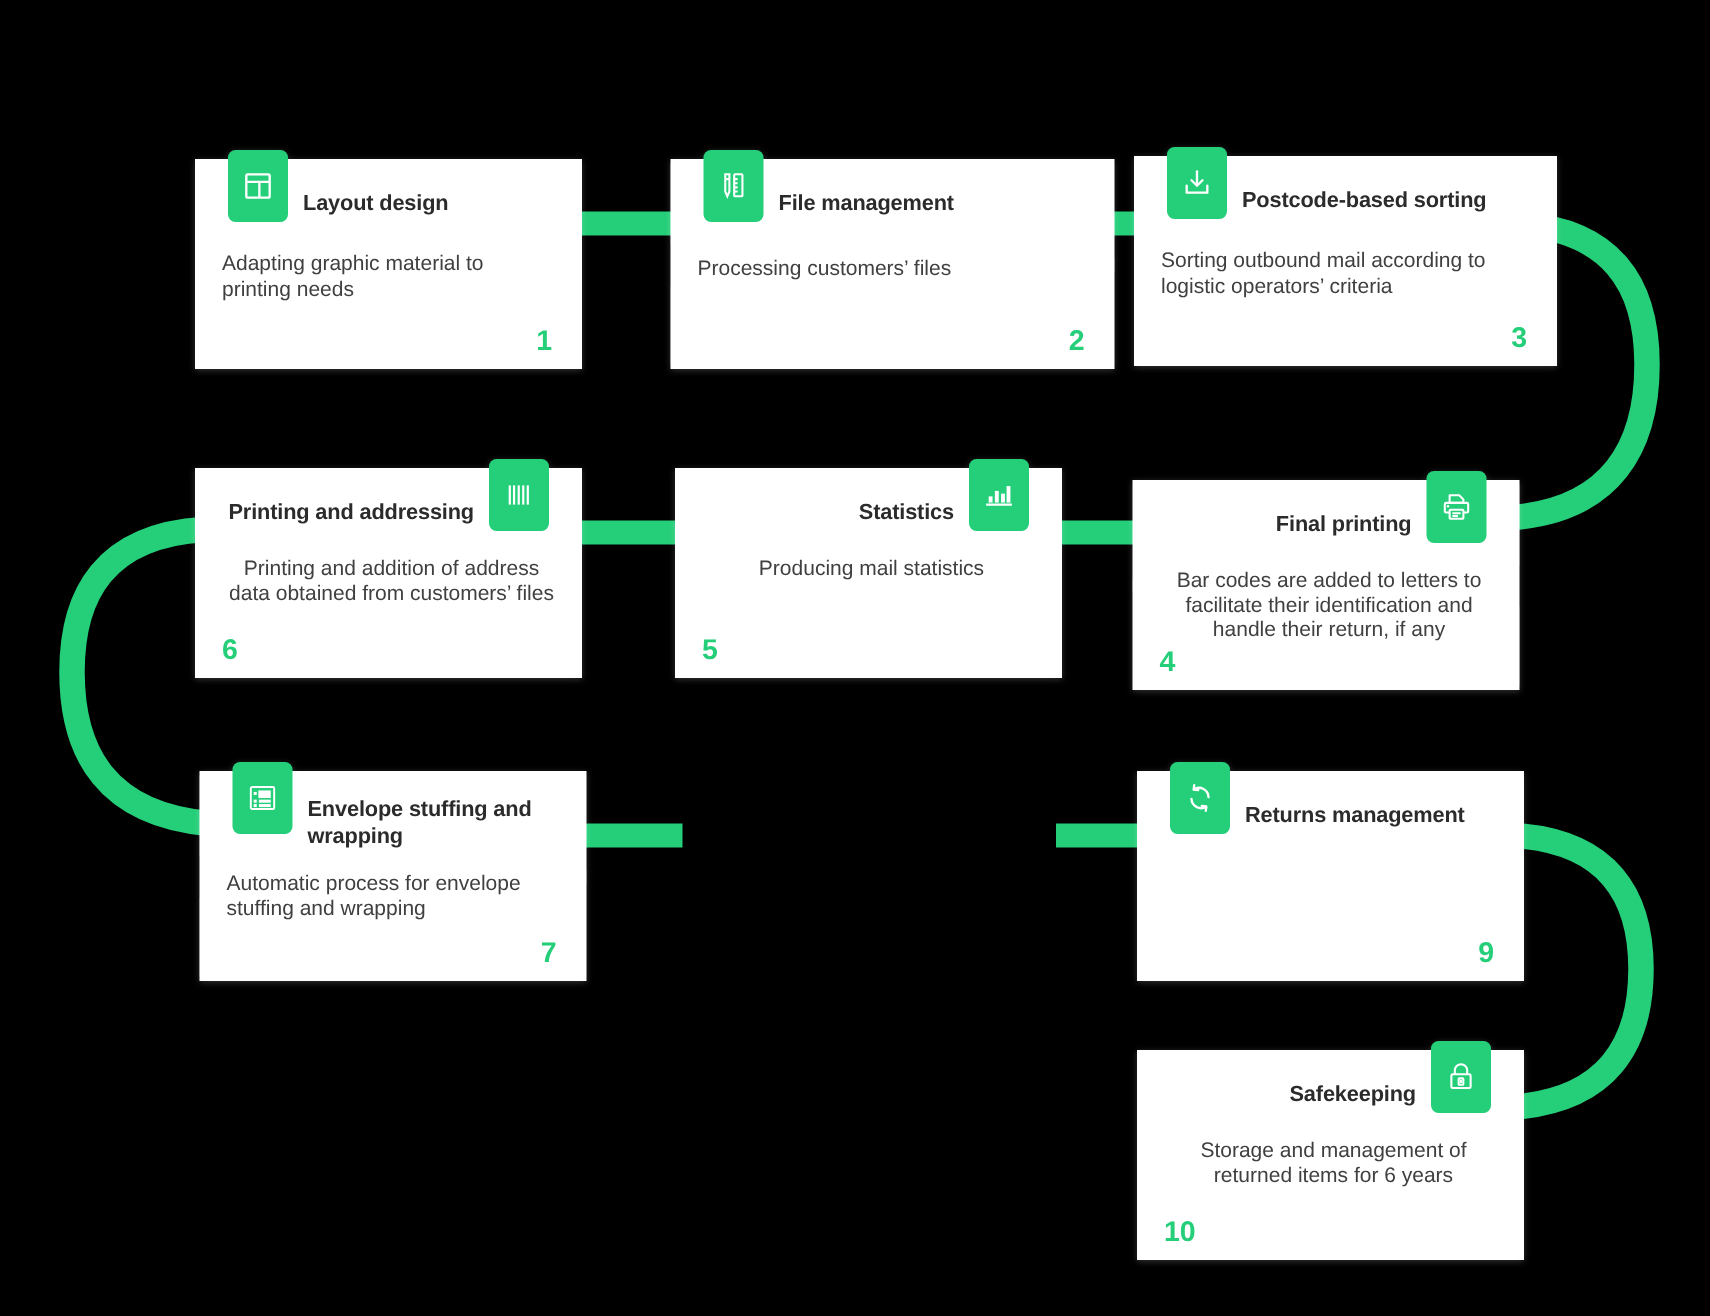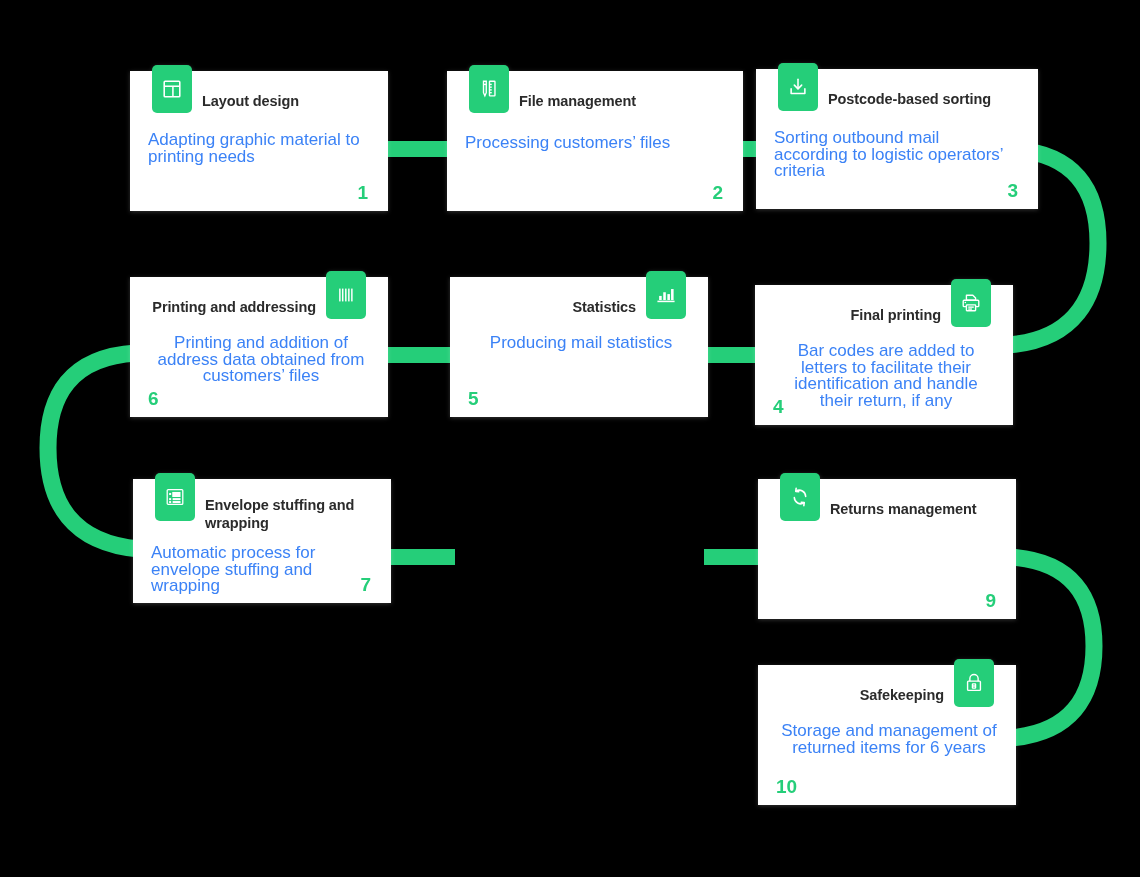--- a/index.html
+++ b/index.html
@@ -14,20 +14,21 @@
 
   
   #connectors { position: absolute; left: 0; top: 0; width: 1140px; height: 877px; z-index: 1; }
 
   
   .card {
     position: absolute;
     z-index: 3;
     background: #ffffff;
     filter: drop-shadow(0 1px 2px rgba(255,255,255,0.20));
+    margin-top: 35px;
   }
   .card-inner {
     position: relative;
     width: 100%; height: 100%;
     background: #ffffff;
   }
 
   
   .dir-ltr .card-inner {
     clip-path: polygon(
@@ -68,22 +69,22 @@
     font-weight: bold;
     color: #2b2b2b;
     line-height: 18px;
     letter-spacing: -0.1px;
   }
   .dir-ltr .card-title { left: 72px; right: 16px; text-align: left; }
   .dir-rtl .card-title { right: 72px; left: 16px; text-align: right; }
 
   .card-desc {
     position: absolute;
-    font-size: 17px;
-    color: #3b82f6;
+    font-size: 14px;
+    color: #404040;
     line-height: 16.5px;
   }
   .dir-ltr .card-desc { left: 18px; right: 22px; text-align: left; }
   .dir-rtl .card-desc { right: 18px; left: 22px; text-align: center; }
 
   .card-num {
     position: absolute;
     bottom: 7px;
     font-size: 19px;
     font-weight: bold;
@@ -203,21 +204,21 @@
         <rect x="11" y="5" width="1.6" height="14" fill="#ffffff" stroke="none"></rect>
         <rect x="14.3" y="5" width="1.6" height="14" fill="#ffffff" stroke="none"></rect>
         <rect x="17.6" y="5" width="1.6" height="14" fill="#ffffff" stroke="none"></rect>
       </svg>
     </div>
     <div class="card-title">Printing and addressing</div>
     <div class="card-desc" style="top:58px;">Printing and addition of address data obtained from customers’ files</div>
     <div class="card-num">6</div>
   </div>
 
-  <div class="card dir-ltr" style="left:133px;top:479px;width:258px;height:124px;">
+  <div class="card dir-ltr" style="left:133px;top:479px;width:258px;height:140px;">
     <div class="card-inner"></div>
     <div class="icon-tab">
       <svg viewBox="0 0 24 24" fill="none" stroke="#ffffff" stroke-width="1.4">
         <rect x="3.5" y="4" width="17" height="16" rx="1"></rect>
         <rect x="9" y="6.5" width="9" height="5.5" fill="#ffffff" stroke="none"></rect>
         <rect x="5.6" y="7.6" width="2.2" height="2.2" fill="#ffffff" stroke="none"></rect>
         <rect x="5.6" y="13.2" width="2.2" height="2.2" fill="#ffffff" stroke="none"></rect>
         <rect x="5.6" y="16.4" width="2.2" height="2.2" fill="#ffffff" stroke="none"></rect>
         <rect x="9.4" y="13.2" width="8.6" height="2.2" fill="#ffffff" stroke="none"></rect>
         <rect x="9.4" y="16.4" width="8.6" height="2.2" fill="#ffffff" stroke="none"></rect>

